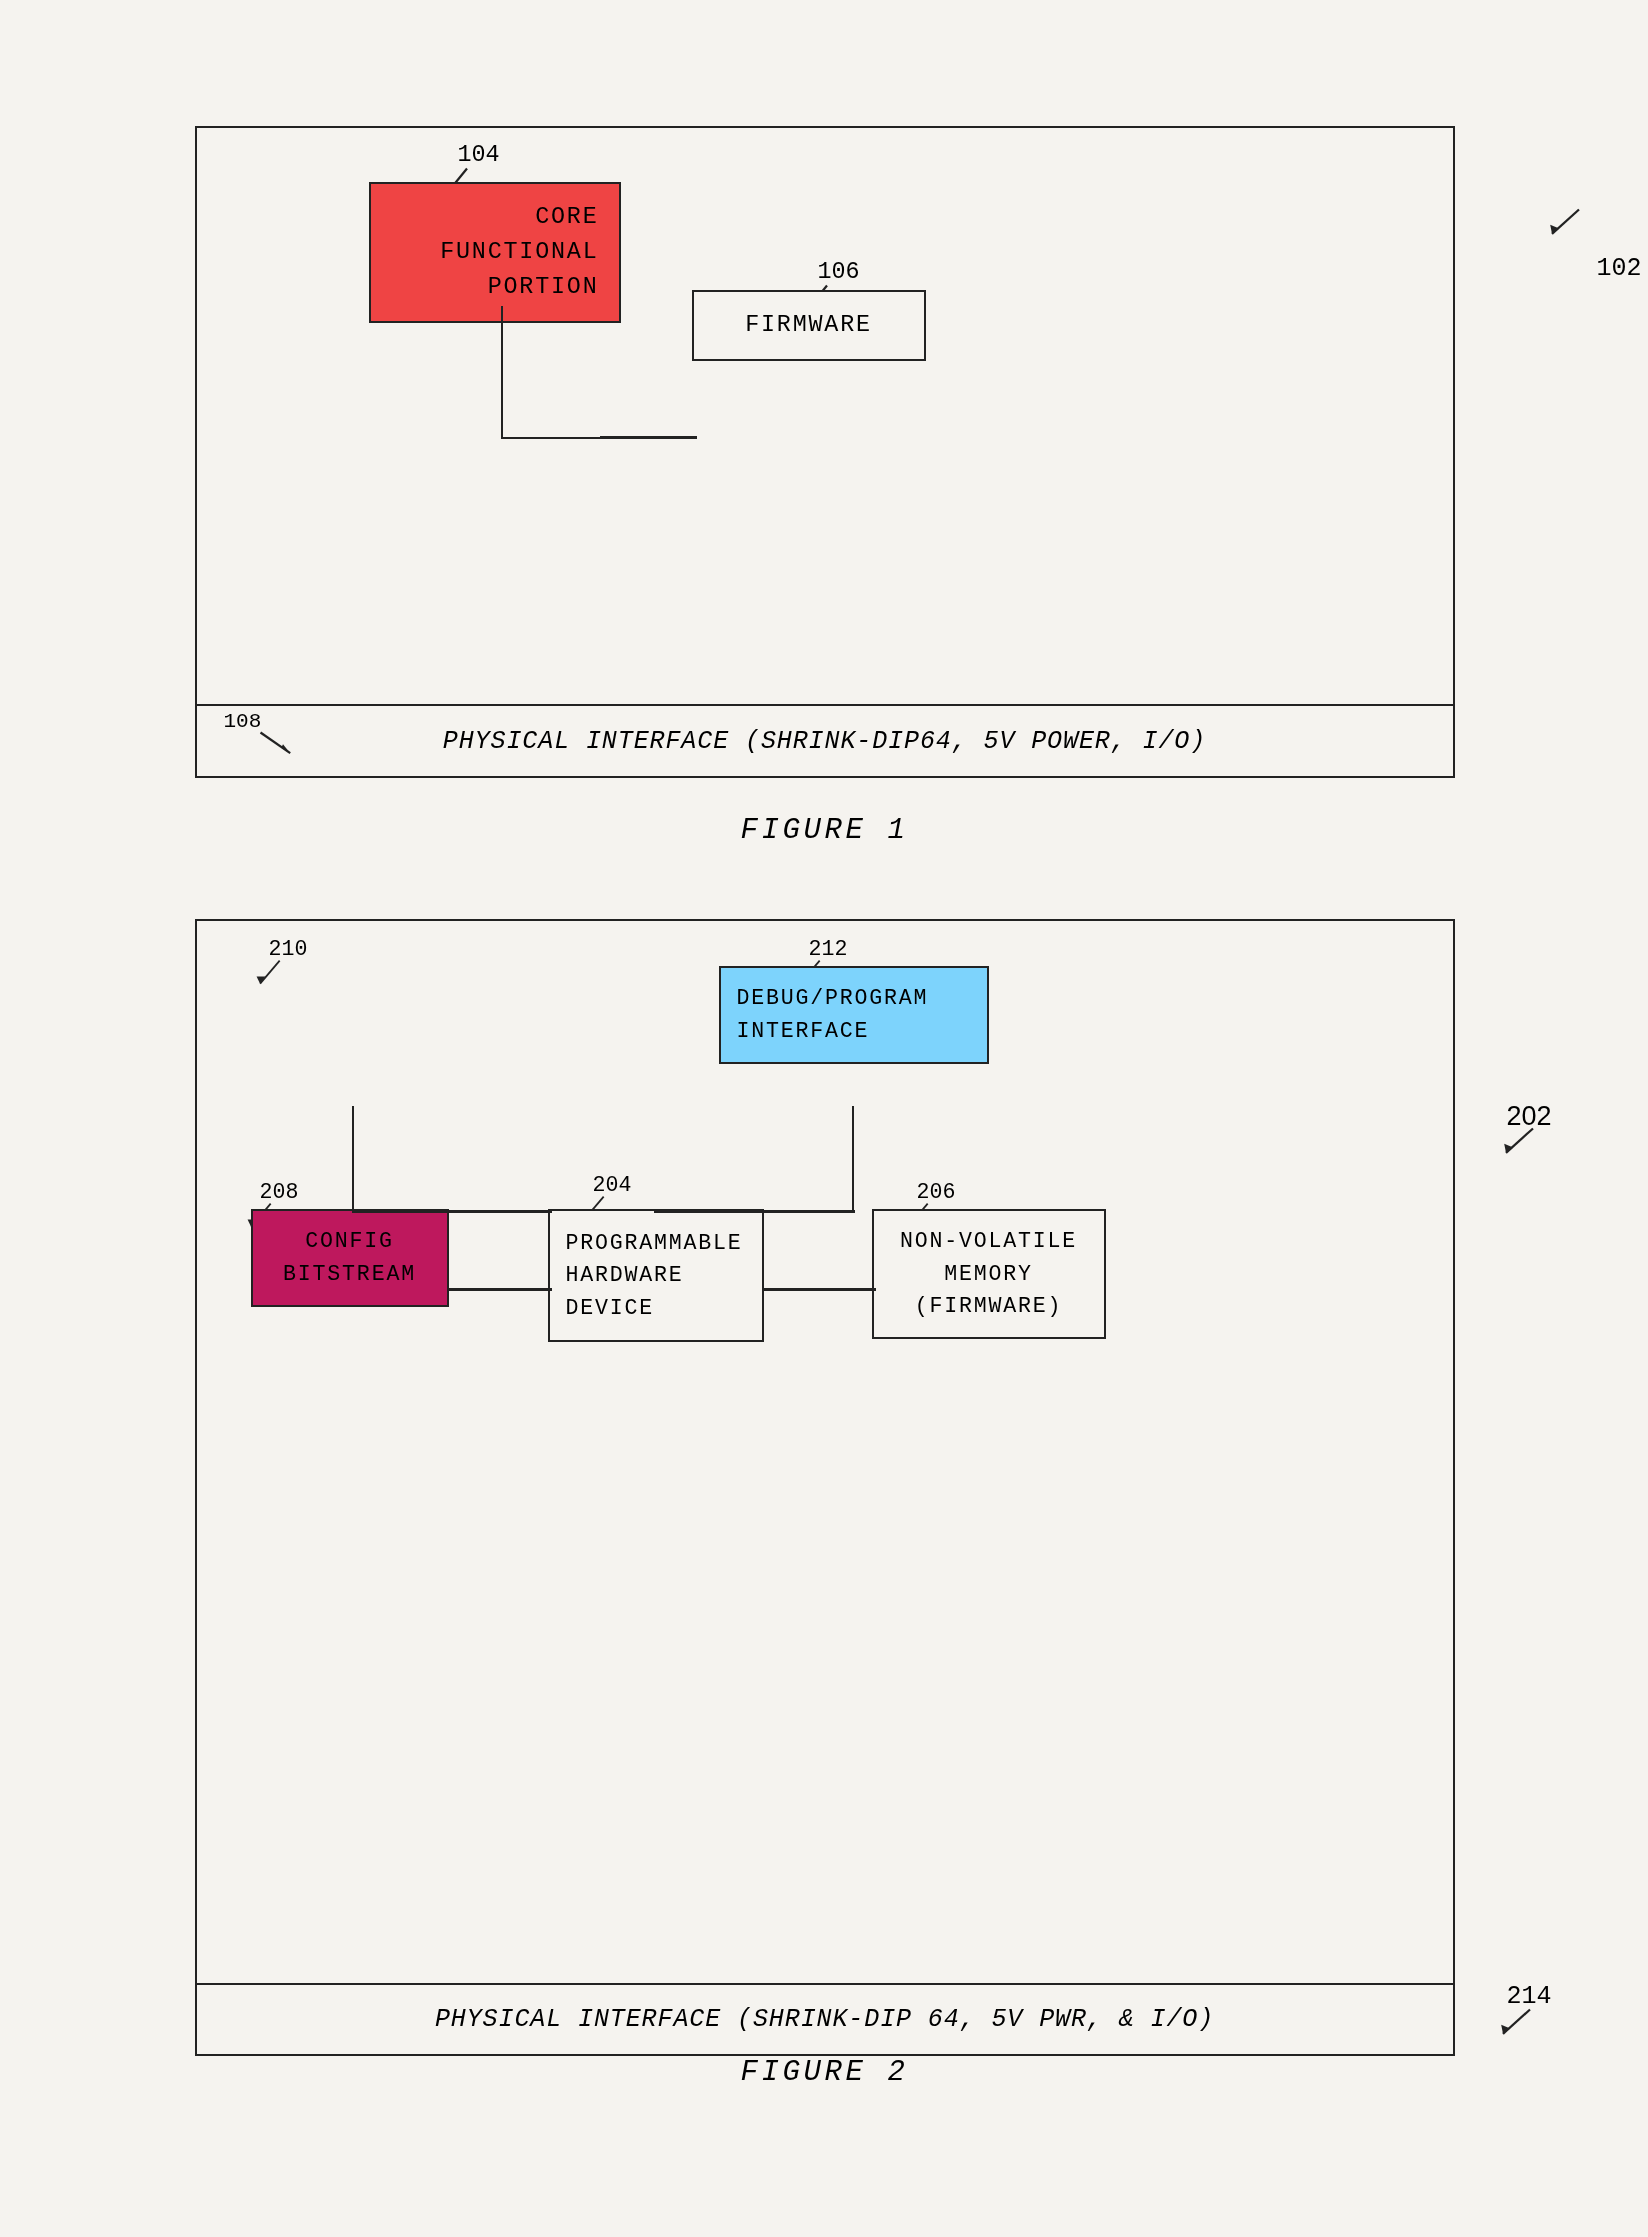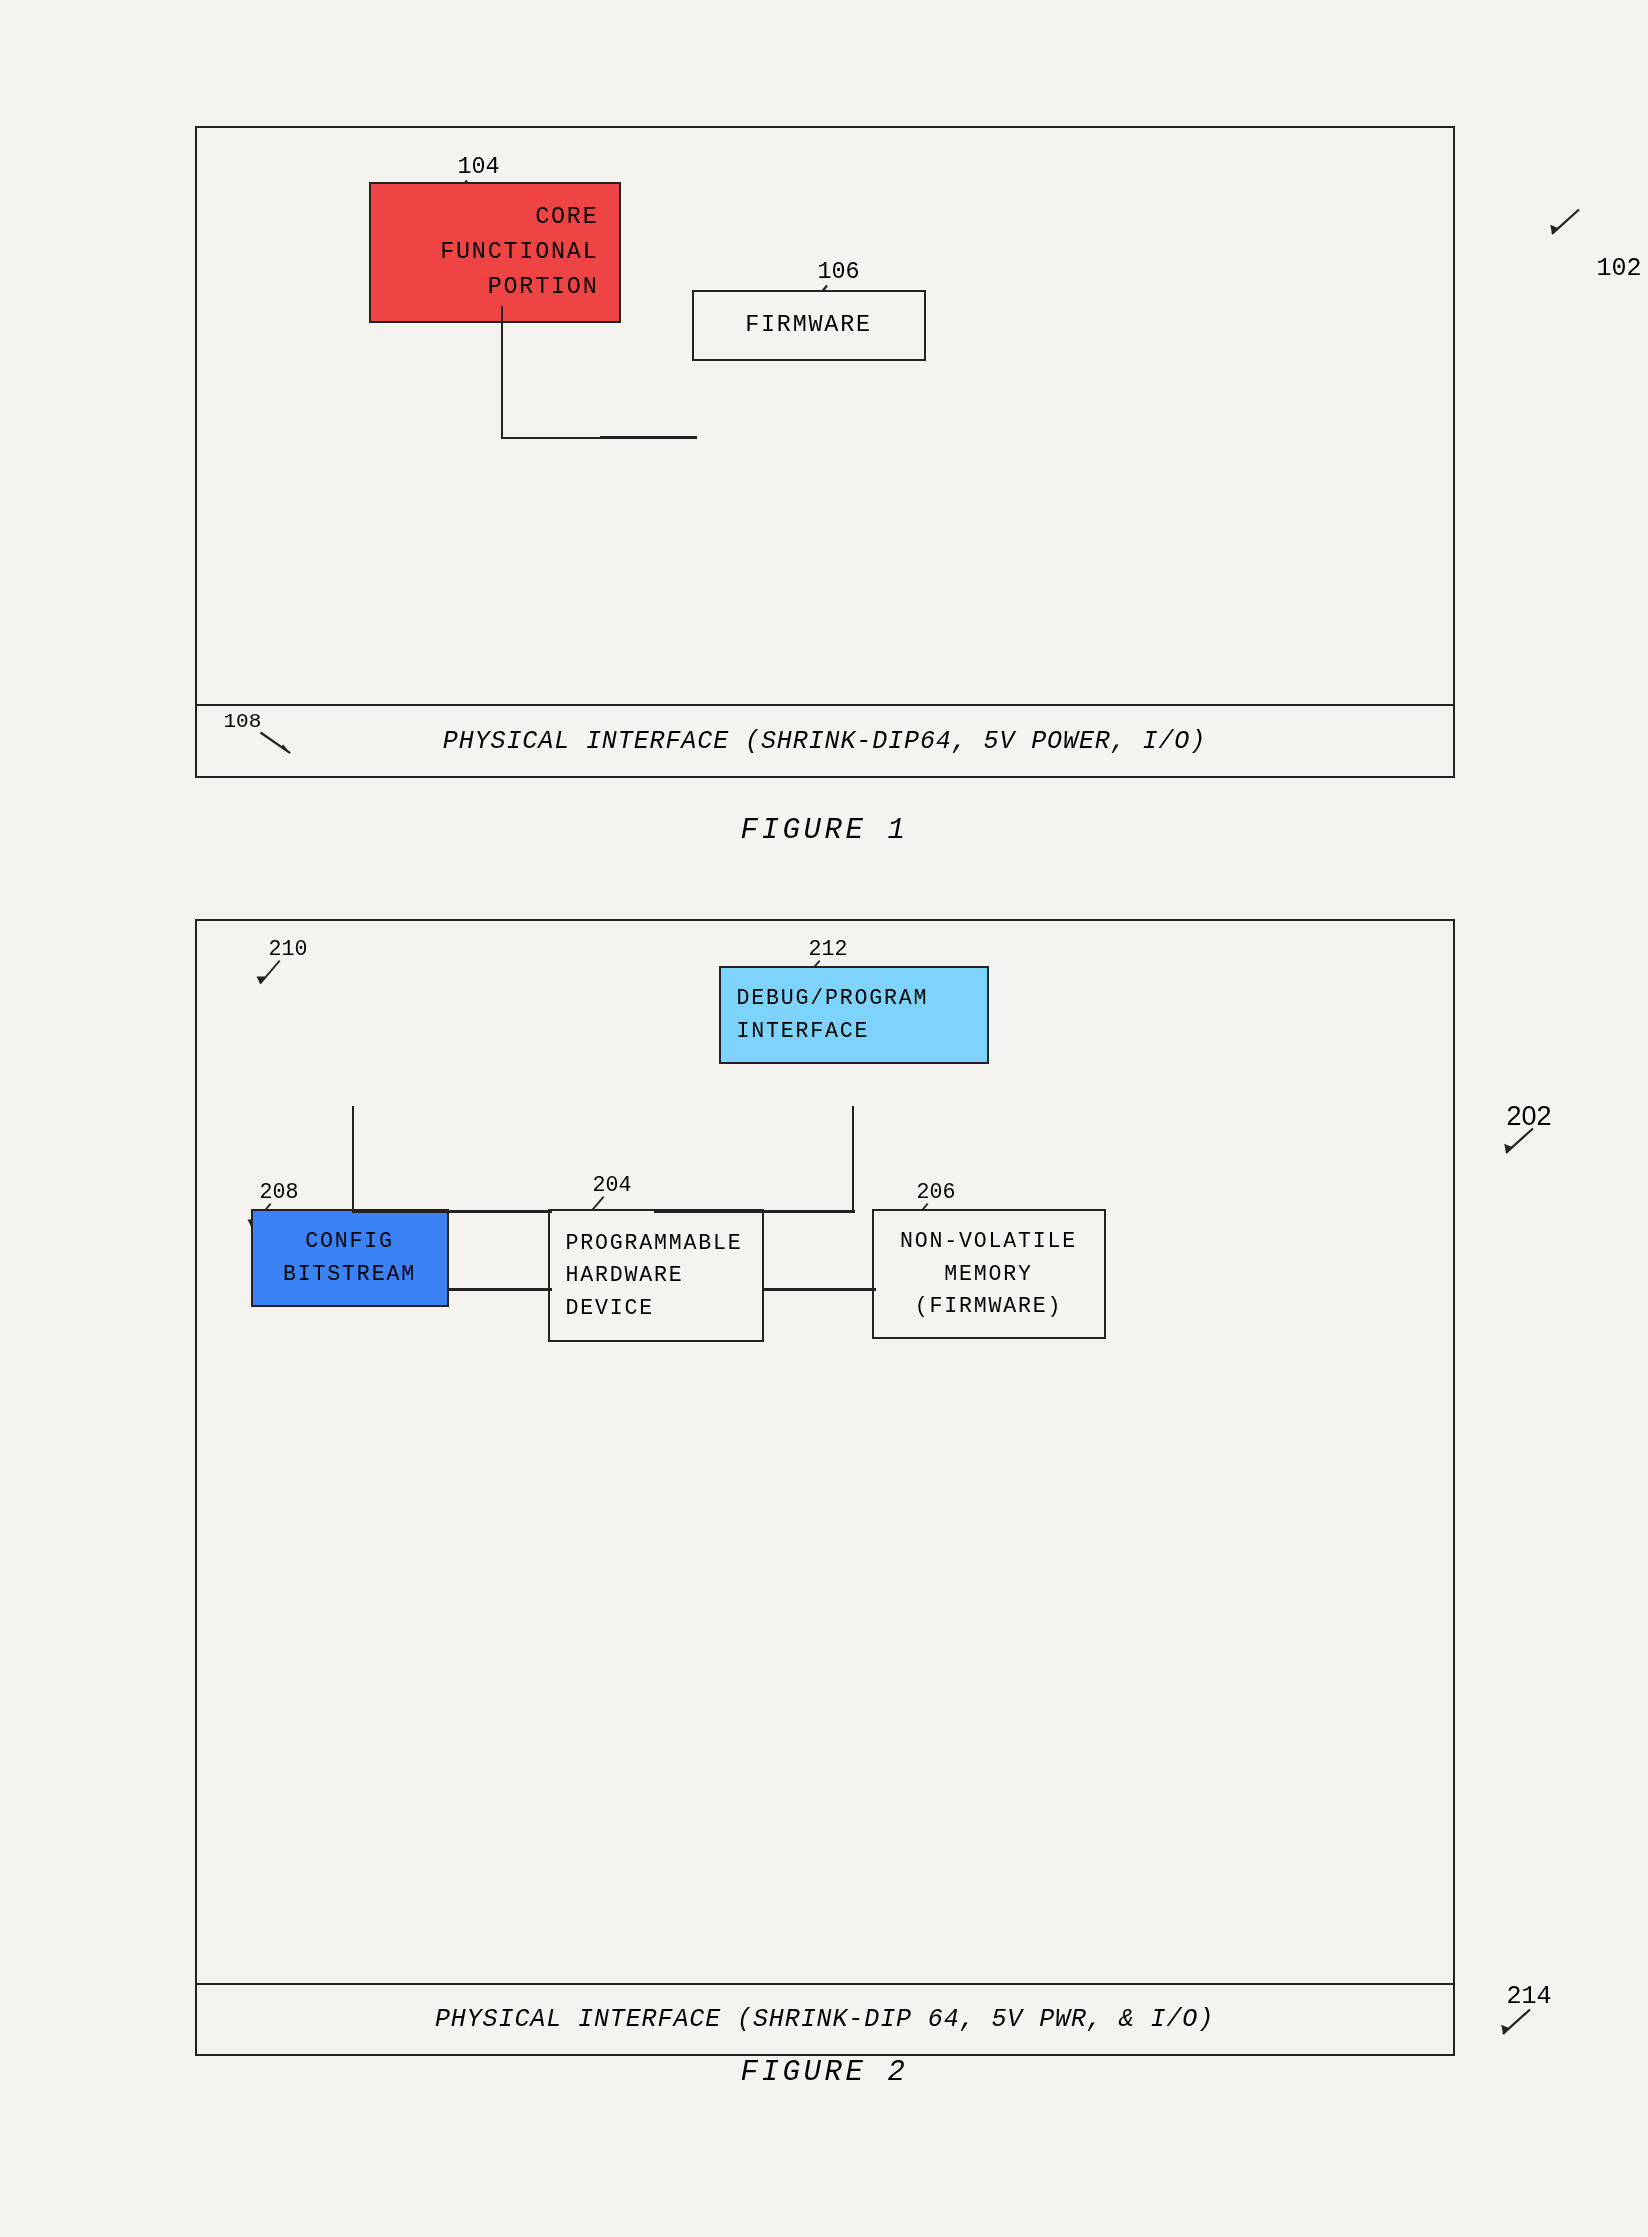--- a/index.html
+++ b/index.html
@@ -142,21 +142,21 @@
 
     
     .config-bs-box {
       border: 2.7px solid #222;
       width: 198px;
       padding: 14.4px 16px;
       text-align: center;
       position: absolute;
       top: 288px;
       left: 54px;
-      background: #3b82f6;
+      background: #be185d;
     }
 
     .prog-hw-box {
       border: 2.7px solid #222;
       width: 216px;
       padding: 16px 16px;
       position: absolute;
       top: 288px;
       left: 351px;
       background: #f5f3ef;
@@ -228,21 +228,21 @@
         <div style="position:absolute; top:23.4px; left:-9px;">
           <svg width="45" height="36" viewBox="0 0 50 40">
             <line x1="40" y1="5" x2="10" y2="32" stroke="#222" stroke-width="2.5"></line>
             <polygon points="8,22 10,32 18,26" fill="#222"></polygon>
           </svg>
         </div>
       </div>
 
       <div class="fig1-inner">
 
-        <div style="position:absolute; top:14.4px; left:261px;margin-top:12px;">
+        <div style="position:absolute; top:14.4px; left:261px;">
           <span style="font-size:23.4px;font-family:'Courier New',monospace;">104</span>
           <div style="position:absolute; top:21.6px; left:-36px;">
             <svg width="54" height="45" viewBox="0 0 60 50">
               <line x1="50" y1="5" x2="20" y2="42" stroke="#222" stroke-width="2.5"></line>
               <polygon points="14,35 20,42 26,32" fill="#222"></polygon>
             </svg>
           </div>
         </div>
 
         <div class="core-fp-box">

